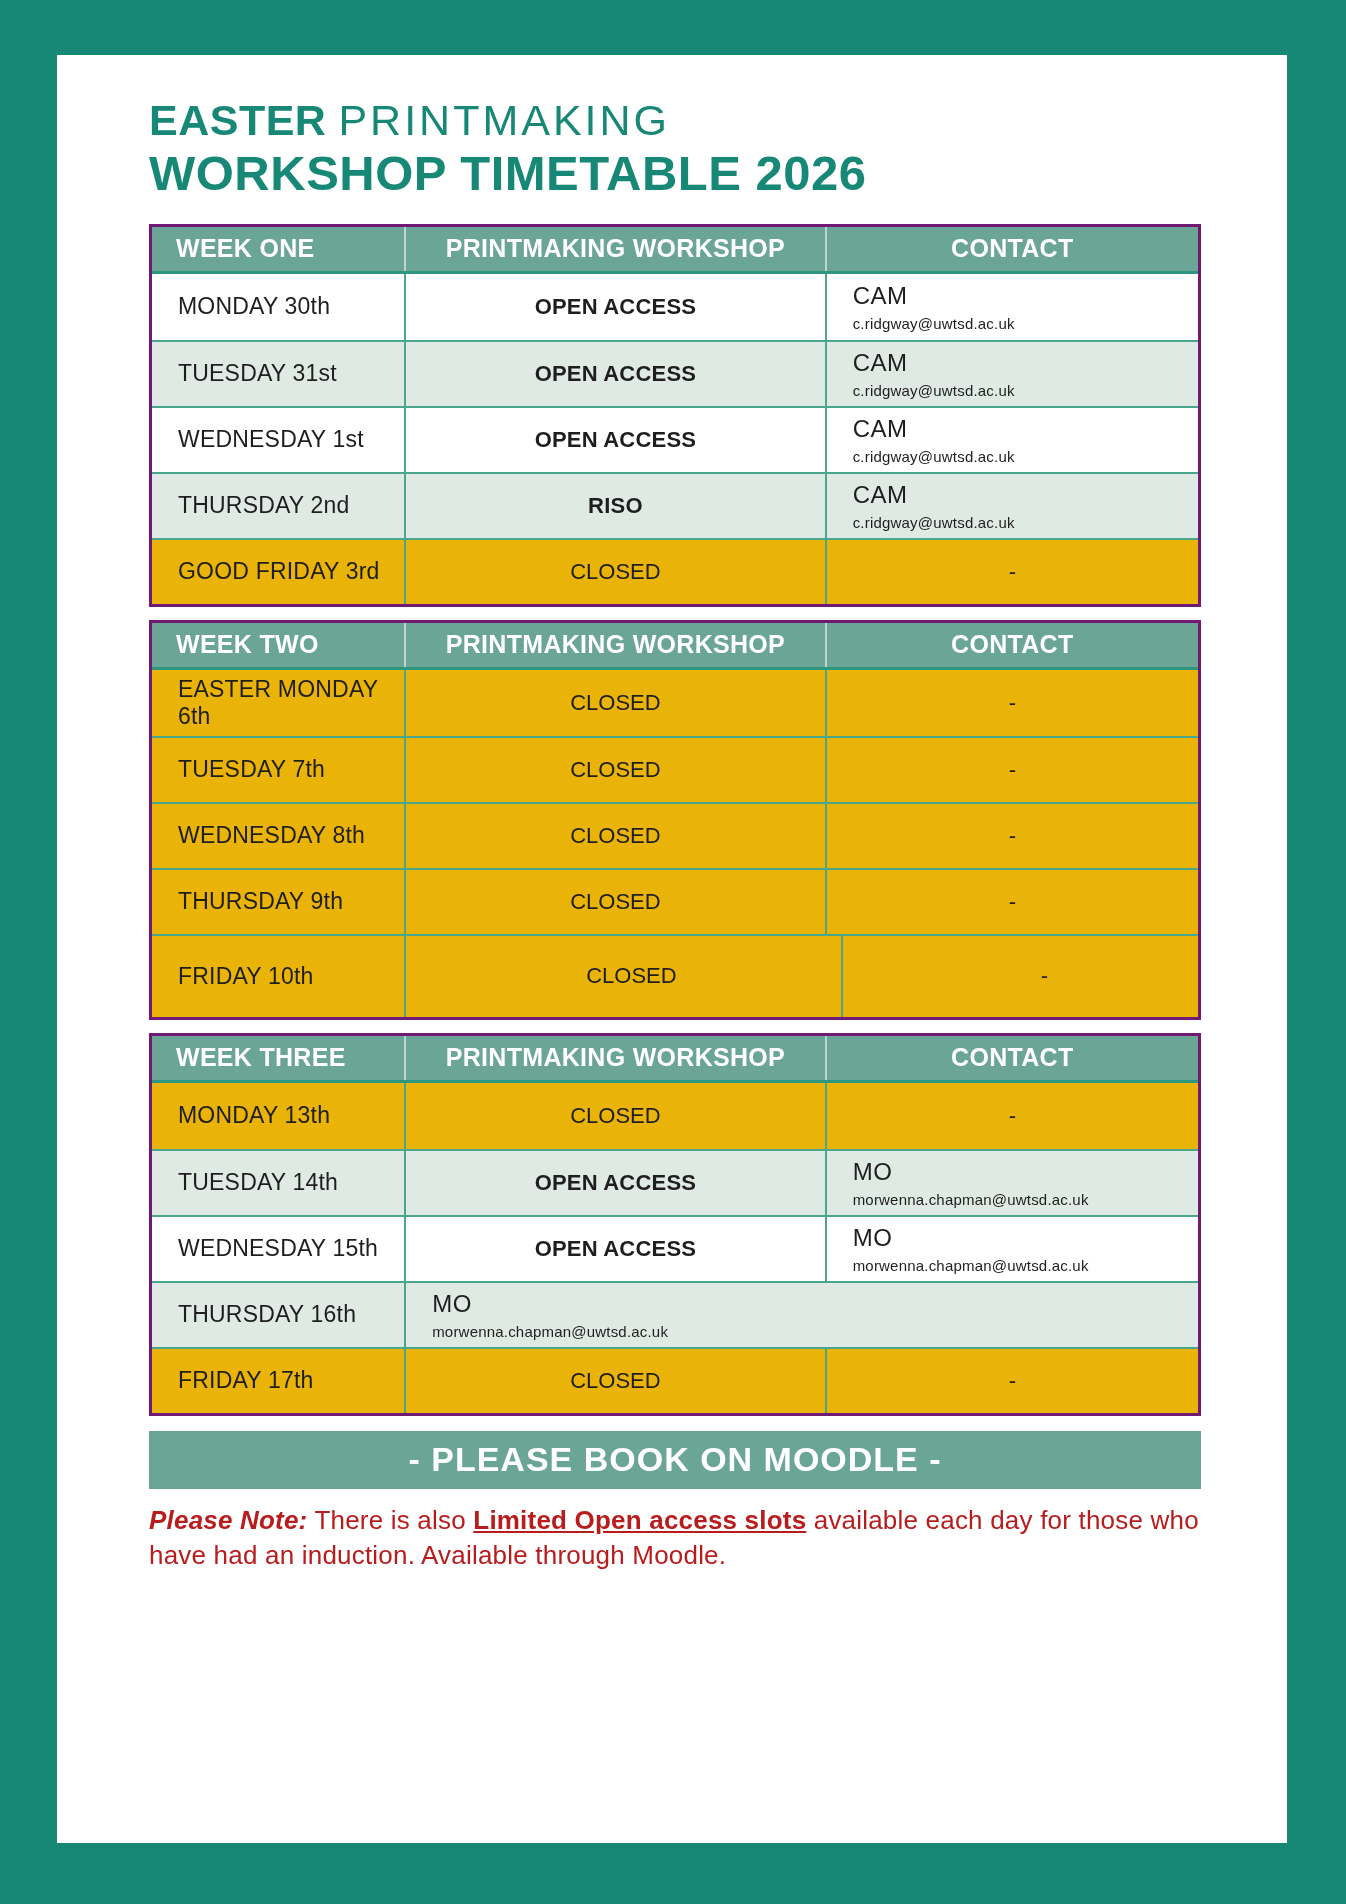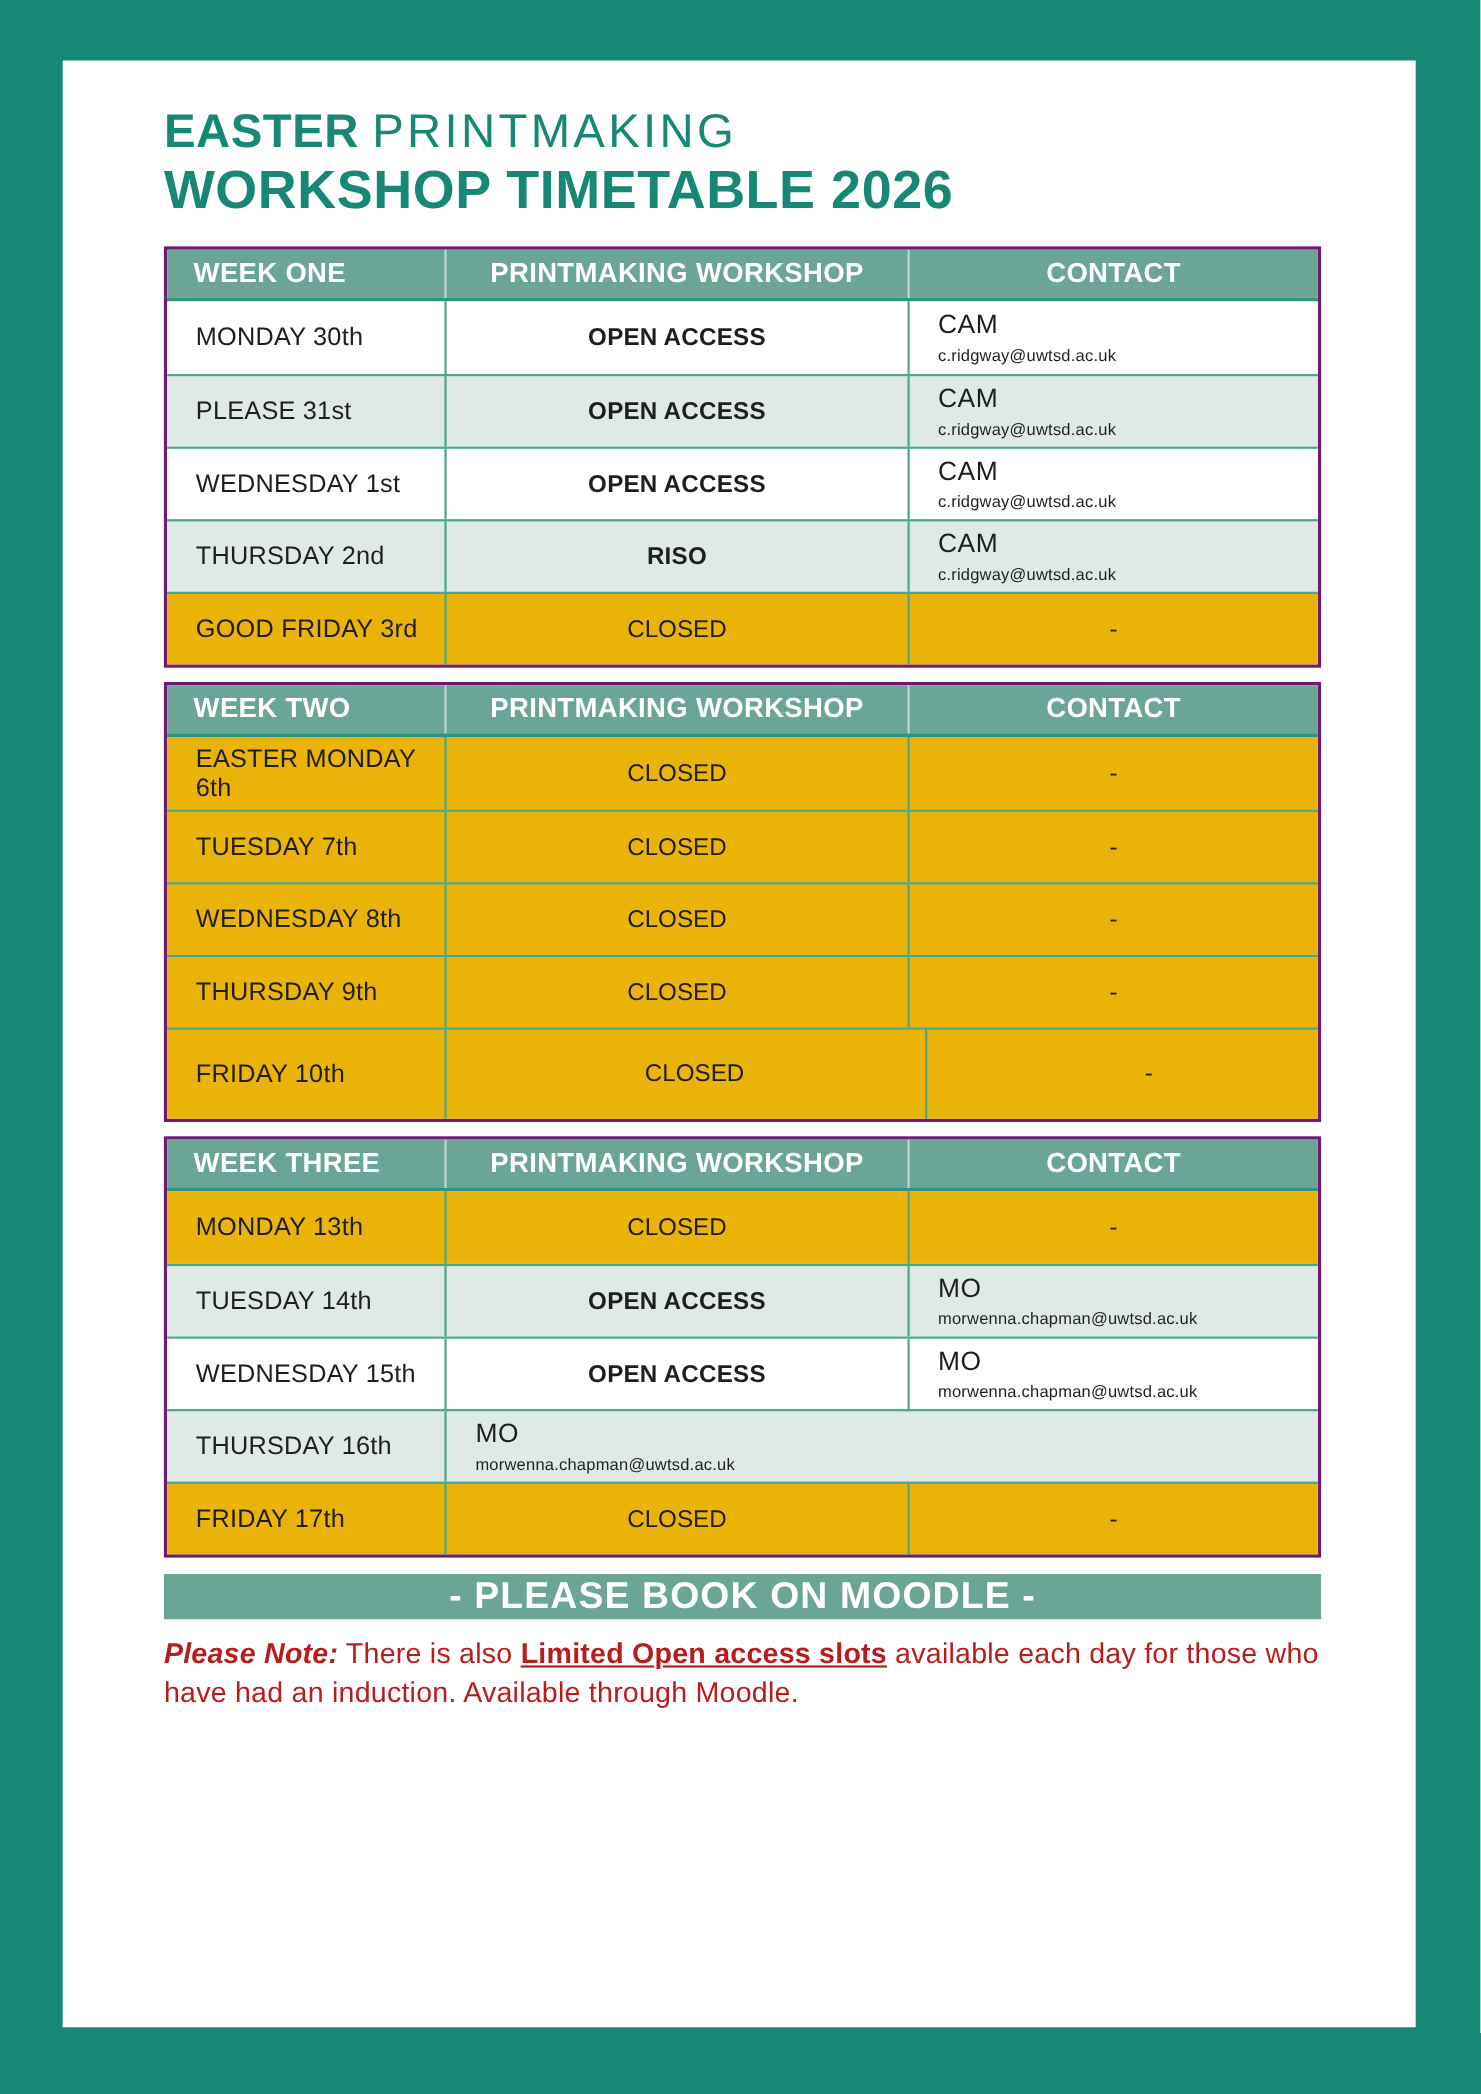--- a/index.html
+++ b/index.html
@@ -59,21 +59,21 @@
   .cname { font-size:24px; letter-spacing:0.5px; }
   .cemail { font-size:15px; letter-spacing:0.2px; }
 
   .bg-white { background:#ffffff; }
   .bg-green { background:#DFEAE4; }
   .bg-peach { background:#eab308; }
 
   
   .banner {
     margin-top:15px;
-    height:41px;
+    height:58px;
     background:#6AA596;
     color:#ffffff;
     font-weight:800;
     font-size:34px;
     letter-spacing:1px;
     display:flex; align-items:center; justify-content:center;
   }
 
   
   .note {
@@ -109,21 +109,21 @@
         <div class="td c2 wk-bold">OPEN ACCESS</div>
         <div class="td c3">
           <div class="contact-stack">
             <div class="cname">CAM</div>
             <div class="cemail">c.ridgway@uwtsd.ac.uk</div>
           </div>
         </div>
       </div>
 
       <div class="tt-row bg-green">
-        <div class="td c1">PLEASE 31st</div>
+        <div class="td c1">TUESDAY 31st</div>
         <div class="td c2 wk-bold">OPEN ACCESS</div>
         <div class="td c3">
           <div class="contact-stack">
             <div class="cname">CAM</div>
             <div class="cemail">c.ridgway@uwtsd.ac.uk</div>
           </div>
         </div>
       </div>
 
       <div class="tt-row bg-white">

